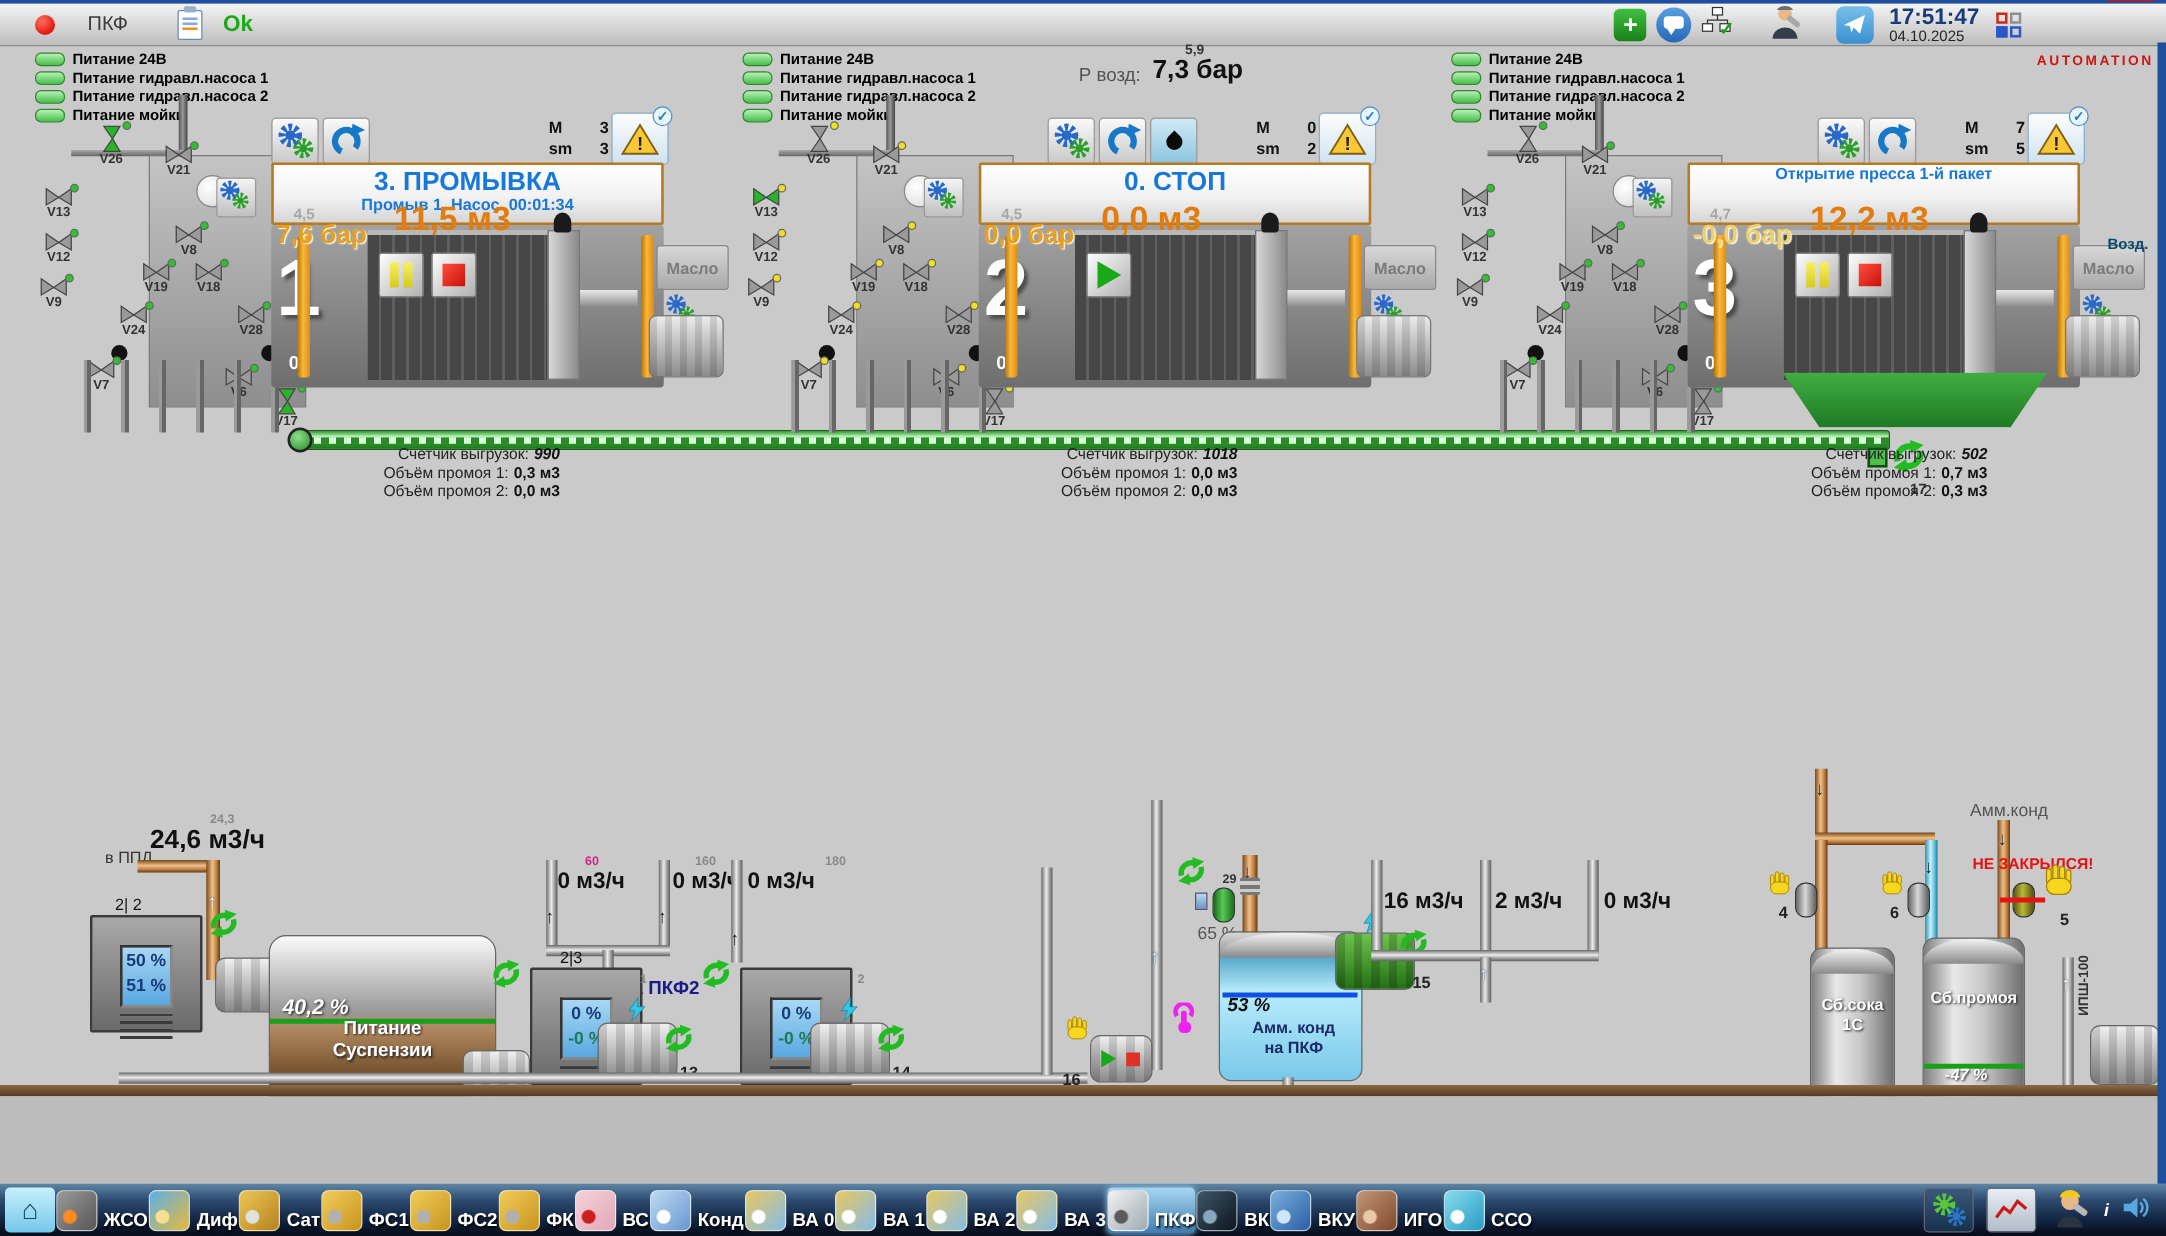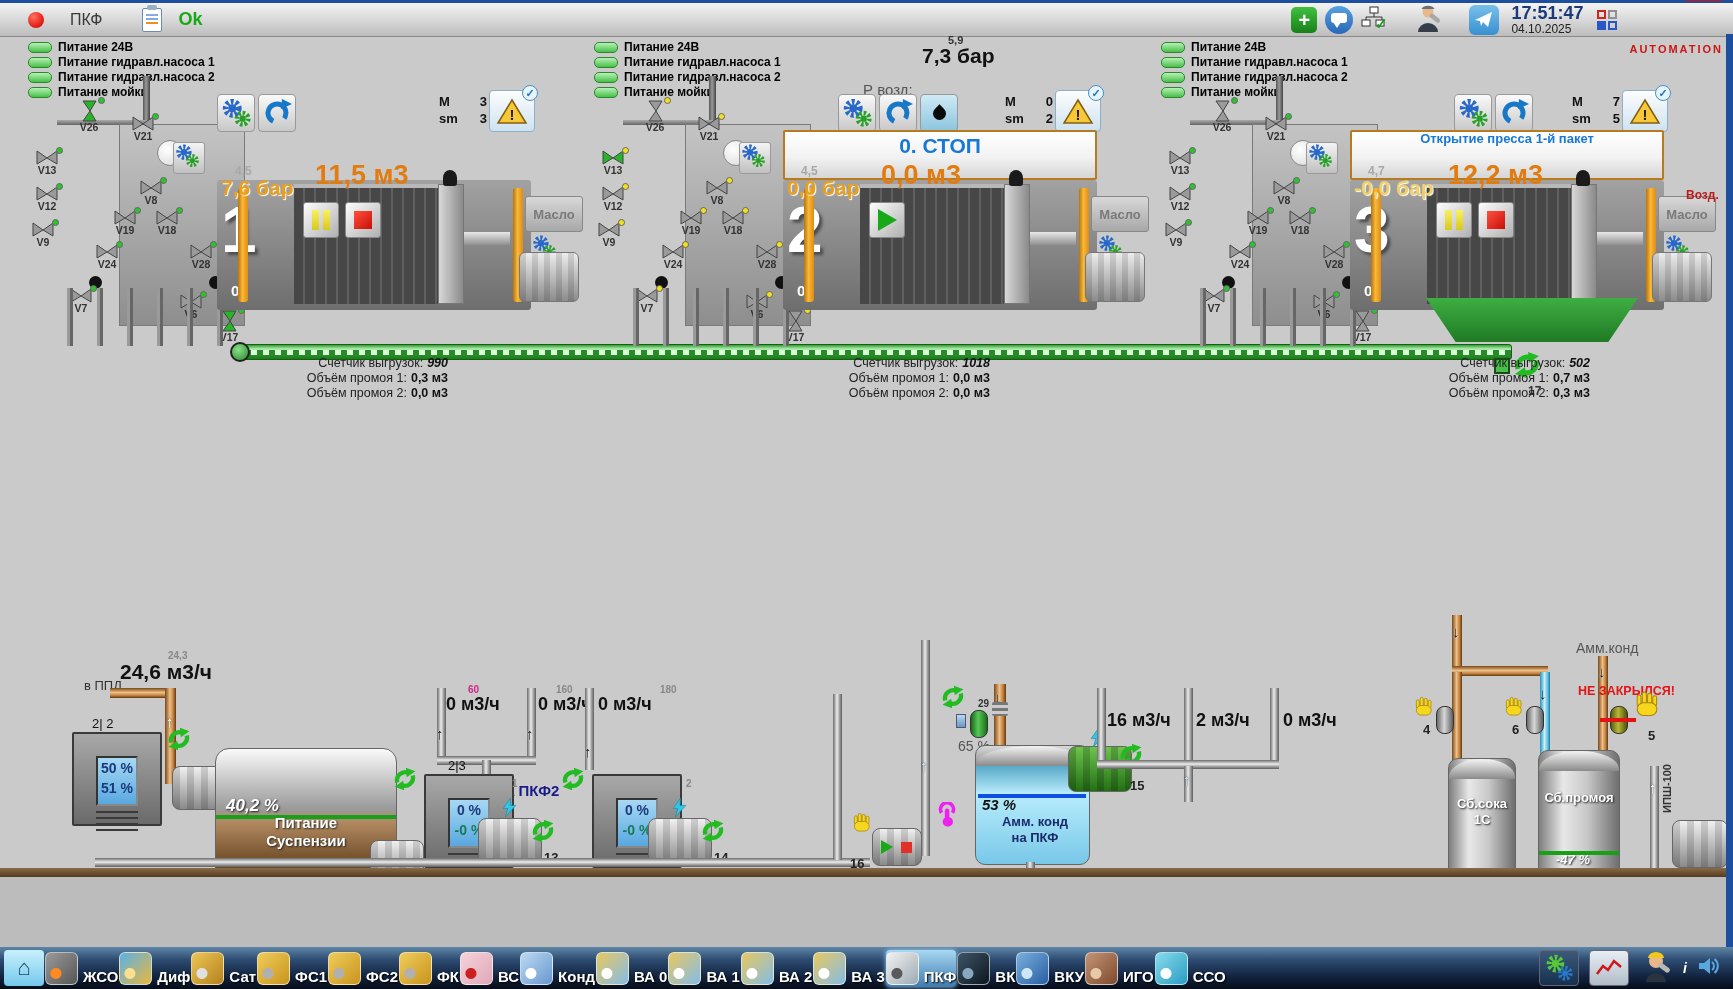--- a/index.html
+++ b/index.html
@@ -73,38 +73,38 @@
   .prod{position:absolute;left:247px;top:52px;width:46px;height:13px;background:linear-gradient(#e8e8e8,#909090);}
   .pbtns{position:absolute;left:86px;top:22px;display:flex;gap:6px;}
   .pbtn{width:36px;height:36px;background:linear-gradient(135deg,#fdfdfd,#b0b0b0);border:1px solid #888;border-radius:3px;display:flex;align-items:center;justify-content:center;gap:4px;}
   .bar{width:7px;height:20px;background:linear-gradient(#f8f060,#d8c820);}
   .stopsq{width:18px;height:18px;background:linear-gradient(135deg,#ff5040,#c80f08);}
   .playtri{width:0;height:0;border-top:11px solid transparent;border-bottom:11px solid transparent;border-left:19px solid #18a818;}
   .oilbox{position:absolute;left:506px;top:158px;width:58px;height:36px;background:linear-gradient(#d8d8d8,#a8a8a8);border:1px solid #888;border-radius:3px;color:#7a7a7a;font-weight:bold;font-size:13px;display:grid;place-items:center;}
   .gearsfree{position:absolute;left:512px;top:196px;}
   .motor{position:absolute;left:500px;top:214px;width:60px;height:50px;background:repeating-linear-gradient(90deg,rgba(0,0,0,.12) 0 6px,transparent 6px 12px),linear-gradient(#ececec,#8c8c8c);border:1px solid #777;border-radius:6px;}
   .chute{position:absolute;left:274px;top:260px;width:212px;height:44px;background:linear-gradient(#3fae42,#1f7a24);clip-path:polygon(0 0,100% 0,86% 100%,14% 100%);}
-  .vozd{position:absolute;left:534px;top:150px;font-size:12px;font-weight:bold;color:#b91c1c;}
+  .vozd{position:absolute;left:534px;top:150px;font-size:12px;font-weight:bold;color:#0c4a6e;}
   .psp{position:absolute;left:216px;top:126px;font-size:12px;font-weight:bold;color:#a8a8a8;}
   .pressure{position:absolute;left:202px;top:138px;font-size:21px;font-weight:bold;color:#e8a01c;text-shadow:1px 1px 1px #fff;}
   .pressure.pale{color:#f0d068;}
   .volume{position:absolute;left:296px;top:122px;font-size:27px;font-weight:bold;color:#e07c10;}
   
   .counters{position:absolute;top:356px;width:190px;font-size:12.5px;line-height:1.18;}
   .crow{display:flex;justify-content:flex-end;gap:4px;white-space:nowrap;}
   .cl{color:#222;}
   .cv{font-weight:bold;color:#111;}
   .it{font-style:italic;}
   .conveyor{position:absolute;left:238px;top:344px;width:1274px;height:16px;background:linear-gradient(#2f9e2f,#b8f0b8 30%,#2f9e2f 55%,#1d7a1d);border:1px solid #156015;border-radius:3px;}
   .conveyor:before{content:"";position:absolute;left:0;top:5px;width:100%;height:5px;background:repeating-linear-gradient(90deg,#d8ffd8 0 6px,#2a8a2a 6px 12px);}
   .cv-end{position:absolute;left:230px;top:342px;width:20px;height:20px;border-radius:50%;background:radial-gradient(circle at 40% 35%,#8ae08a,#2a8a2a);border:2px solid #222;}
   .greenbox{position:absolute;left:1494px;top:358px;width:16px;height:16px;background:#49c049;border:2px solid #1a4a1a;}
   .num17{position:absolute;left:1528px;top:384px;font-size:12px;font-weight:bold;color:#333;}
   
-  .air-l{position:absolute;left:863px;top:52px;font-size:15px;color:#555;margin-top:29px;}
+  .air-l{position:absolute;left:863px;top:52px;font-size:15px;color:#555;}
   .air-v{position:absolute;left:922px;top:44px;font-size:21px;font-weight:bold;color:#111;}
   .air-sp{position:absolute;left:948px;top:34px;font-size:11px;font-weight:bold;color:#333;}
   
   .floor{position:absolute;left:0;top:868px;width:100%;height:9px;background:linear-gradient(#8a6a48,#543a20);}
   .ground{position:absolute;left:0;top:877px;width:100%;height:70px;background:#bcbcbc;}
   .pipe{position:absolute;}
   .gpv{background:linear-gradient(90deg,#6a6a6a,#ececec 45%,#9a9a9a 75%,#5e5e5e);}
   .gph{background:linear-gradient(#6a6a6a,#ececec 45%,#9a9a9a 75%,#5e5e5e);}
   .cpv{background:linear-gradient(90deg,#7a4818,#eec088 45%,#c08040 75%,#63380f);}
   .cph{background:linear-gradient(#7a4818,#eec088 45%,#c08040 75%,#63380f);}
@@ -623,20 +623,24 @@
             <span>3</span>
           </div>
     </div>
     <span class="warnbtn">
           <svg width="32" height="27">
             <polygon points="16,2 30,25 2,25" fill="#f8c838" stroke="#806010" stroke-width="1.5"></polygon>
             <text x="16" y="22" text-anchor="middle" font-size="15" font-weight="bold" fill="#222">!</text>
           </svg>
           <span class="chk">✓</span>
         </span>
+    <div class="spanel">
+      <div class="stitle">3. ПРОМЫВКА</div>
+      <div class="ssub">Промыв 1. Насос. 00:01:34</div>
+    </div>
     <span class="psp">4,5</span>
     <div class="press">
       <span class="bignum">1</span>
       <span class="zero">0</span>
       <span class="obar" style="left:21px"></span>
       <div class="plates"></div>
       <div class="endplate"></div>
       <span class="knob"></span>
       <div class="prod"></div>
       <span class="obar" style="left:296px"></span>

